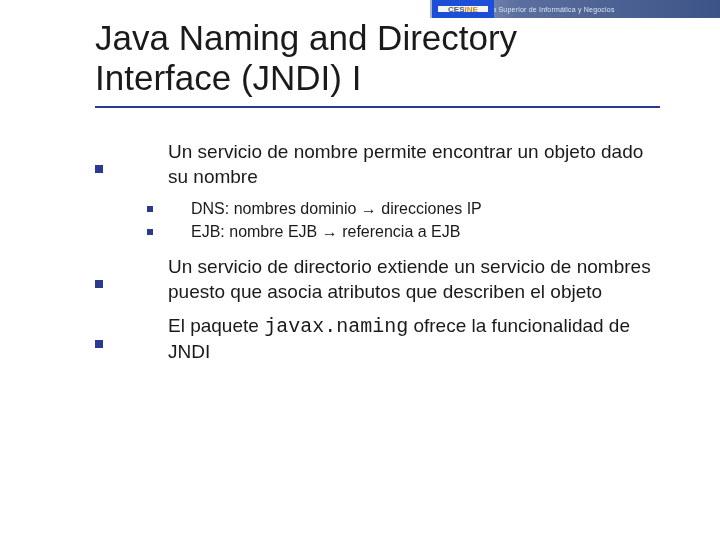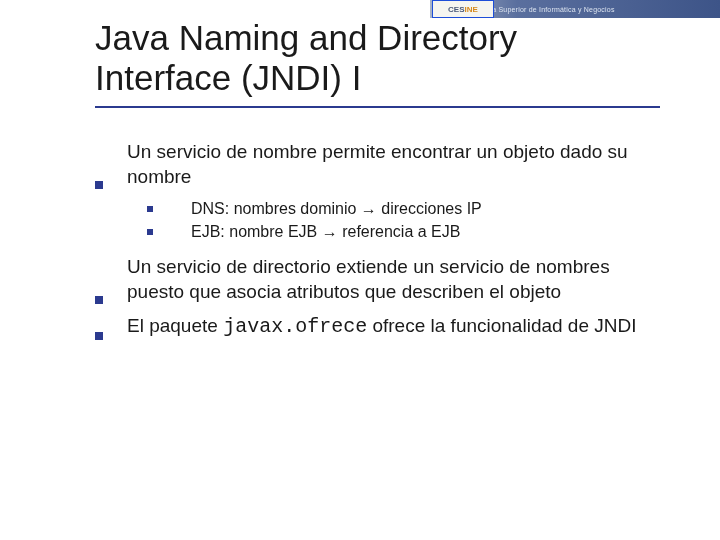--- a/index.html
+++ b/index.html
@@ -25,21 +25,21 @@
     font-size: 7px;
     letter-spacing: 0.2px;
   }
   .header-logo {
     position: absolute;
     top: 0;
     left: 432px;
     width: 62px;
     height: 18px;
     background: #f5f5f0;
-    border: 1px solid #1d4ed8;
+    border: 6px solid #1d4ed8;
     display: flex;
     align-items: center;
     justify-content: center;
     font-size: 8px;
     font-weight: bold;
     color: #4a5a7a;
     z-index: 2;
   }
   .header-logo .orange { color: #d68a1e; }
   .slide-title {
@@ -61,22 +61,23 @@
     background: #2b3a8f;
   }
   .content {
     position: absolute;
     top: 140px;
     left: 95px;
     width: 560px;
   }
   .bullet-l1 {
     display: flex;
-    align-items: flex-end;
+    align-items: center;
     margin-bottom: 10px;
+    gap: 41px;
   }
   .bullet-l1 .sq {
     width: 8px;
     height: 8px;
     background: #2b3a8f;
     flex-shrink: 0;
     margin-top: 8px;
     margin-right: 24px;
   }
   .bullet-l1 .txt {
@@ -147,17 +148,17 @@
 
 
   <div class="bullet-l1">
     <div class="sq"></div>
     <div class="txt">Un servicio de directorio extiende un servicio de nombres puesto que asocia atributos que describen el objeto</div>
   </div>
 
   <div class="bullet-l1">
     <div class="sq"></div>
     <div class="txt">
-      <span>El paquete </span><span class="mono">javax.ofrece</span><span> ofrece la funcionalidad de JNDI</span>
+      <span>El paquete </span><span class="mono">javax.naming</span><span> ofrece la funcionalidad de JNDI</span>
     </div>
   </div>
 
 </div>
 
 </body></html>

